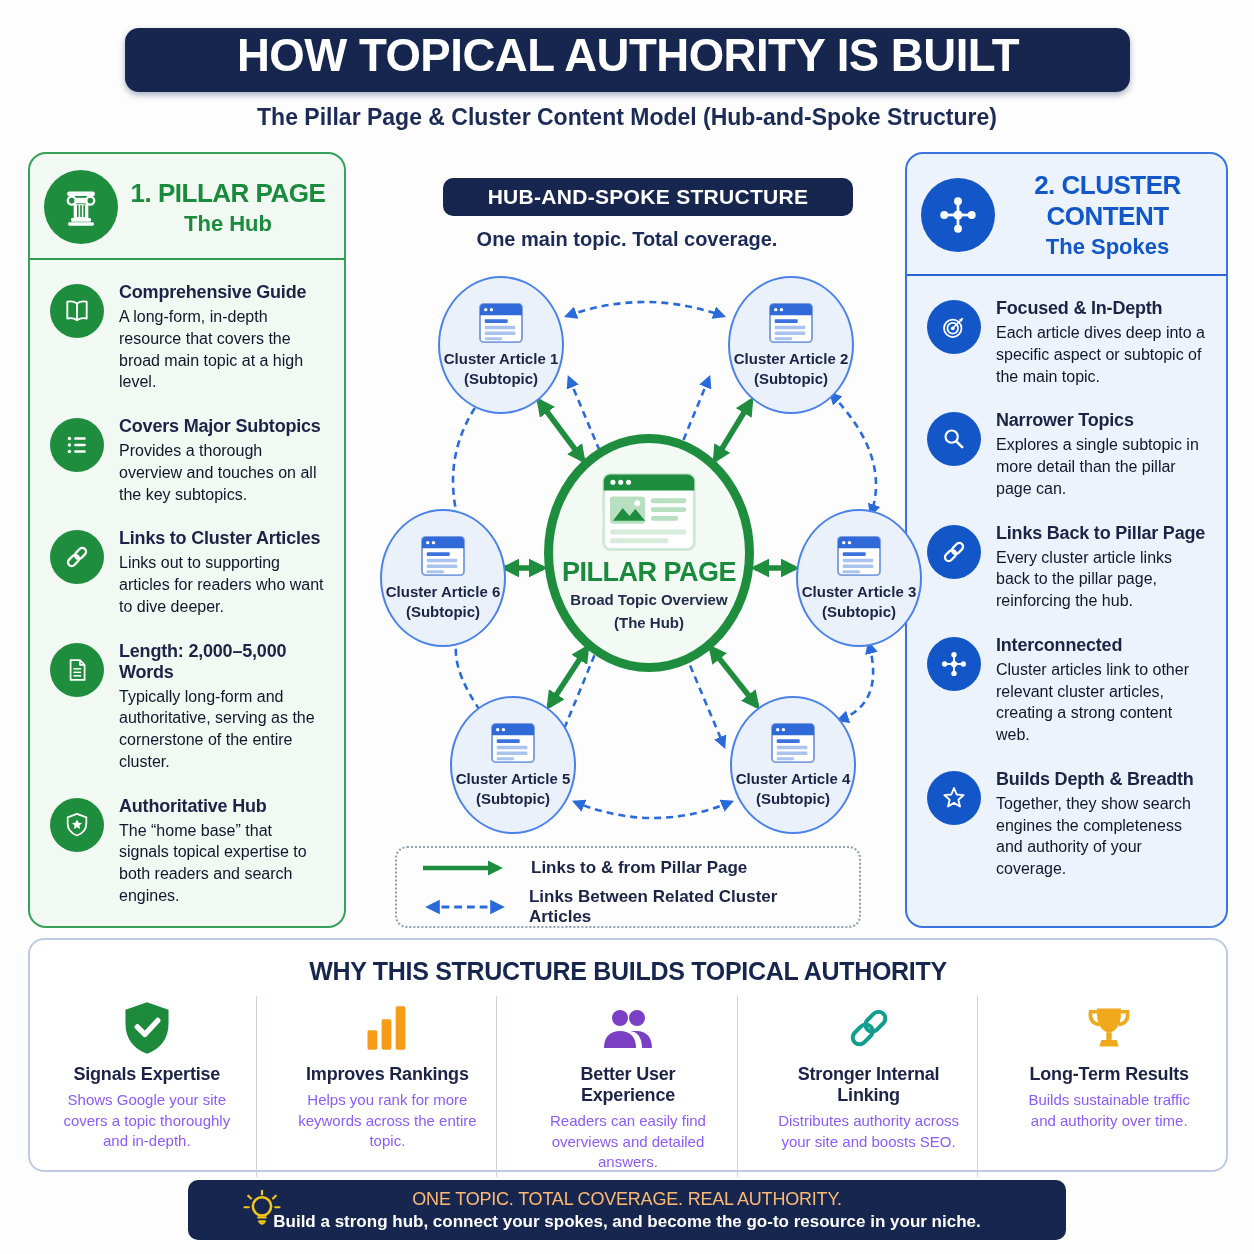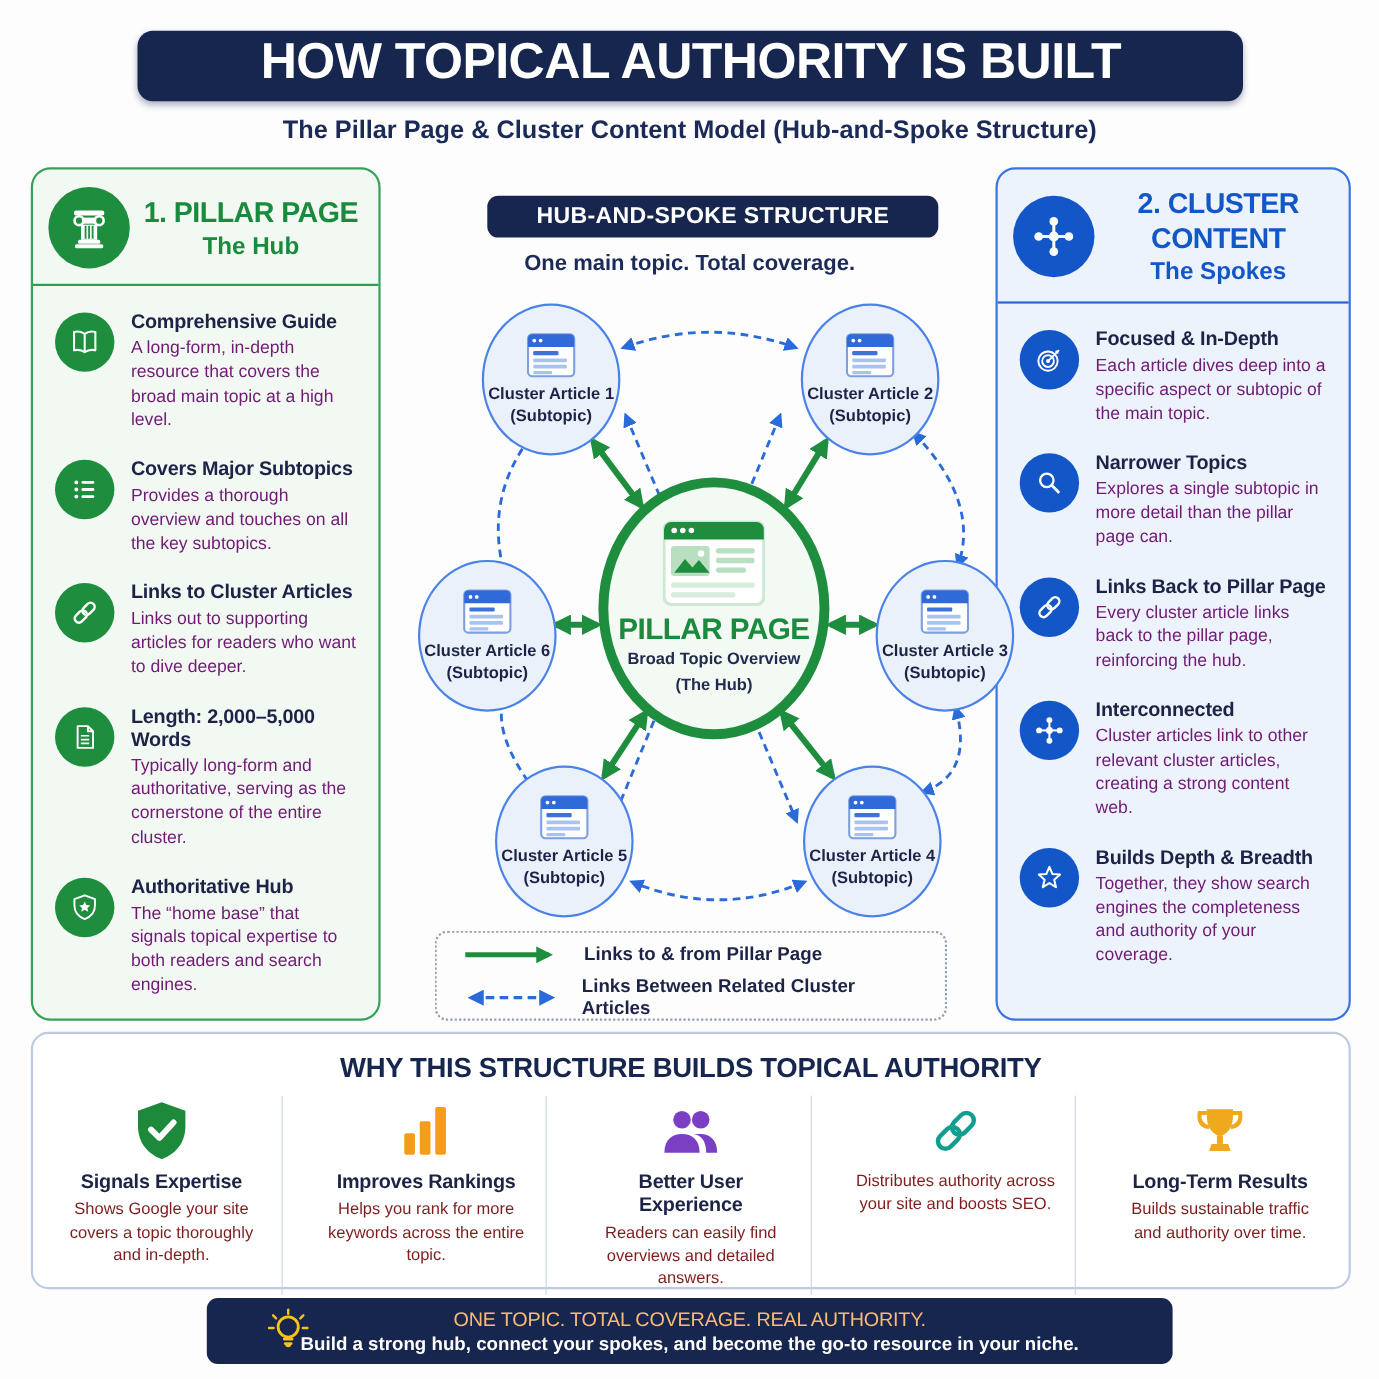--- a/index.html
+++ b/index.html
@@ -51,21 +51,21 @@
   .blue  .head-title, .blue  .head-sub { color:#1257c8; }
   .panel-body { padding:22px 20px 16px 20px; display:flex; flex-direction:column; gap:23px; }
   .p-item { display:flex; gap:15px; align-items:flex-start; }
   .p-ic {
     flex:0 0 54px; width:54px; height:54px; border-radius:50%;
     display:flex; align-items:center; justify-content:center; margin-top:2px;
   }
   .green .p-ic { background:#1e8e3e; }
   .blue  .p-ic { background:#1356c8; }
   .p-ti { font-size:18px; font-weight:bold; color:#1c2347; margin-bottom:3px; letter-spacing:-.2px; }
-  .p-bd { font-size:16px; color:#701a75; line-height:1.36; }
+  .p-bd { font-size:16px; color:#0f172a; line-height:1.36; }
   
   .badge {
     position:absolute; left:443px; top:178px; width:410px; height:38px;
     background:#17264e; border-radius:10px;
     display:flex; align-items:center; justify-content:center;
     color:#fff; font-size:21px; font-weight:bold; letter-spacing:.3px;
   }
   .tagline {
     position:absolute; left:350px; top:228px; width:554px; text-align:center;
     font-size:20px; font-weight:bold; color:#1b2a56;
@@ -104,21 +104,21 @@
   .why-title { text-align:center; font-size:25px; font-weight:bold; color:#17264e;
     letter-spacing:-.3px; padding:17px 0 6px 0; }
   .why-cols { flex:1; display:flex; padding:4px 8px 12px 8px; }
   .why-col {
     flex:1; display:flex; flex-direction:column; align-items:center; text-align:center;
     padding:4px 14px;
   }
   .why-col + .why-col { border-left:1.5px solid #c8d4e6;padding-left:36px; }
   .why-ic { height:56px; display:flex; align-items:center; justify-content:center; margin-bottom:8px; }
   .why-ti { font-size:18px; font-weight:bold; color:#1c2347; margin-bottom:5px; letter-spacing:-.2px; }
-  .why-bd { font-size:15px; color:#7f1d1d; line-height:1.38; }
+  .why-bd { font-size:15px; color:#8b5cf6; line-height:1.38; }
   
   .footer {
     position:absolute; left:188px; top:1180px; width:878px; height:60px;
     background:#17264e; border-radius:10px;
     display:flex; align-items:center; justify-content:center;
   }
   .footer-bulb { position:absolute; left:52px; top:8px; }
   .footer-text { text-align:center; }
   .footer-title { color:#fdba74; font-size:18px; font-weight:normal; letter-spacing:-.2px; }
   .footer-sub   { color:#ffffff; font-size:17px; font-weight:bold; margin-top:2px; }
@@ -504,20 +504,21 @@
       </div>
       <div class="why-ti">Better User Experience</div>
       <div class="why-bd">Readers can easily find overviews and detailed answers.</div>
     </div>
     <div class="why-col">
       <div class="why-ic">
         <svg width="54" height="54" viewBox="0 0 48 48" stroke="#129e8e">
             <use href="#ic-chain"></use>
           </svg>
       </div>
+      <div class="why-ti">Stronger Internal Linking</div>
       <div class="why-bd">Distributes authority across your site and boosts SEO.</div>
     </div>
     <div class="why-col">
       <div class="why-ic">
         <svg width="52" height="52" viewBox="0 0 48 48">
           <path d="M13 6 h22 v5 c0 10 -4.5 16 -11 17.5 C17.5 27 13 21 13 11 z" fill="#f0a81c"></path>
           <path d="M13 9 h-6 c-1 7 2 11 8 12" fill="none" stroke="#f0a81c" stroke-width="3.4"></path>
           <path d="M35 9 h6 c1 7 -2 11 -8 12" fill="none" stroke="#f0a81c" stroke-width="3.4"></path>
           <rect x="21.5" y="28" width="5" height="7" fill="#f0a81c"></rect>
           <path d="M17 35 h14 l2 6 h-18 z" fill="#f0a81c"></path>

